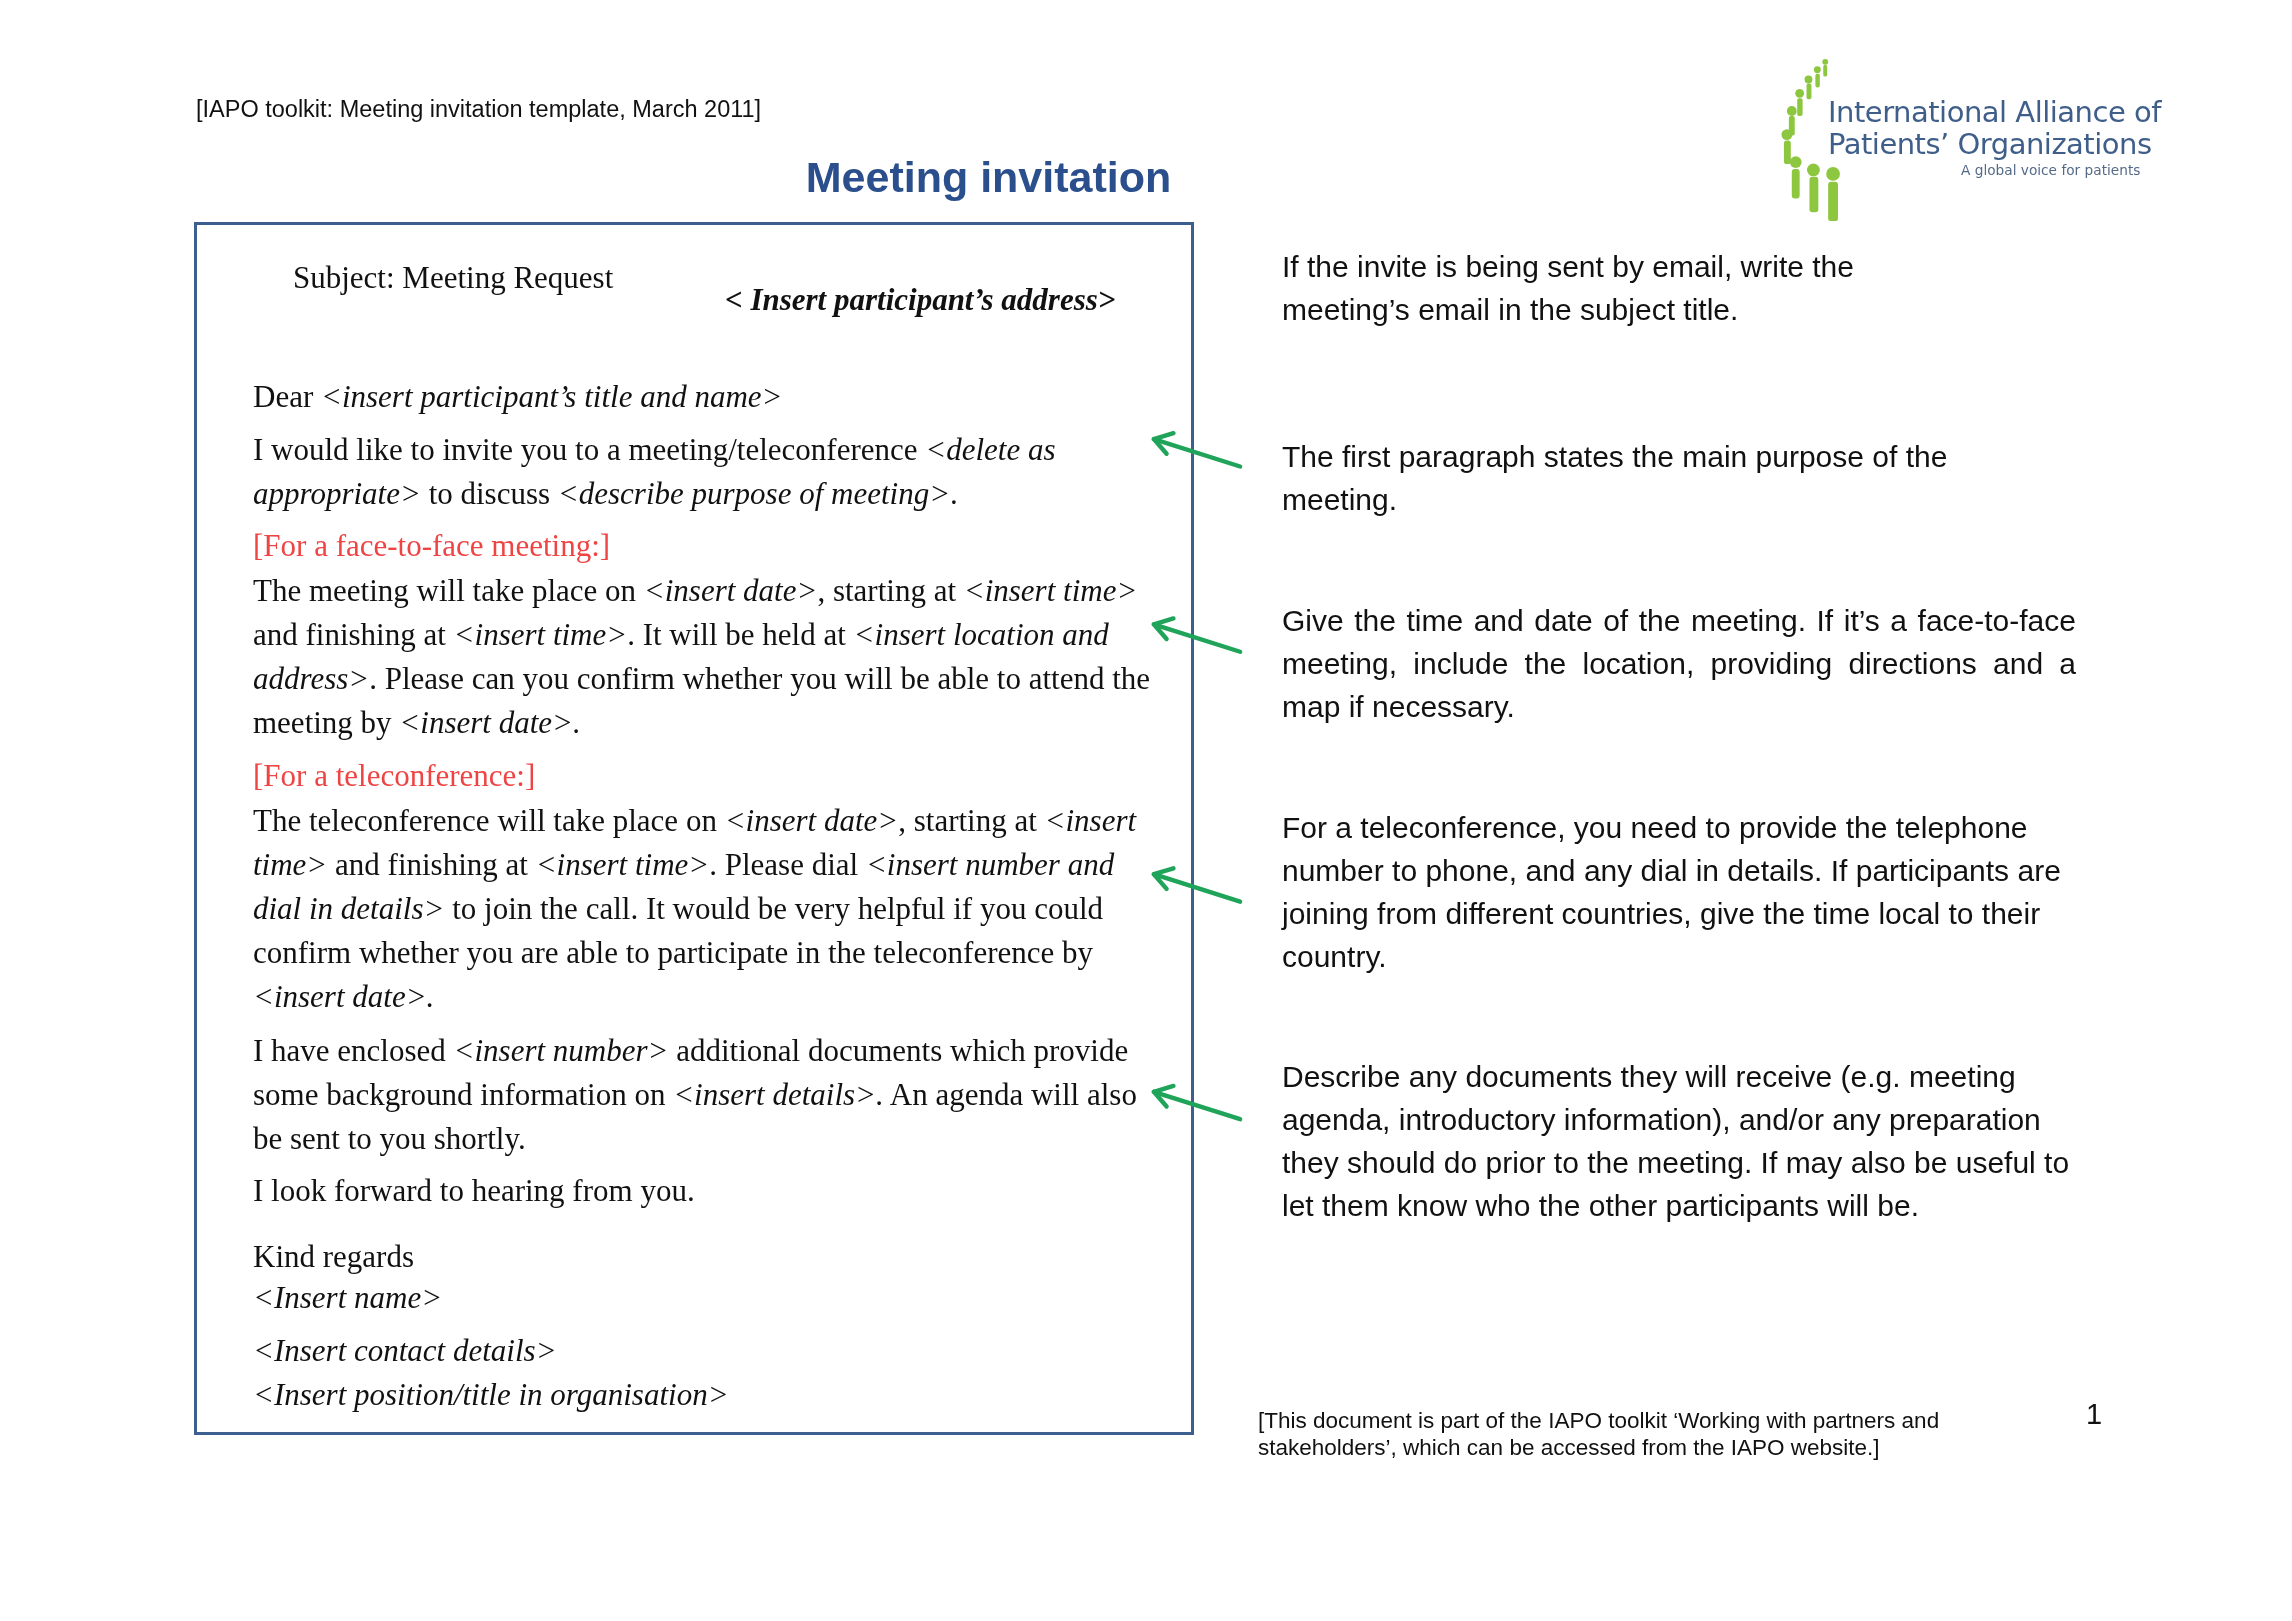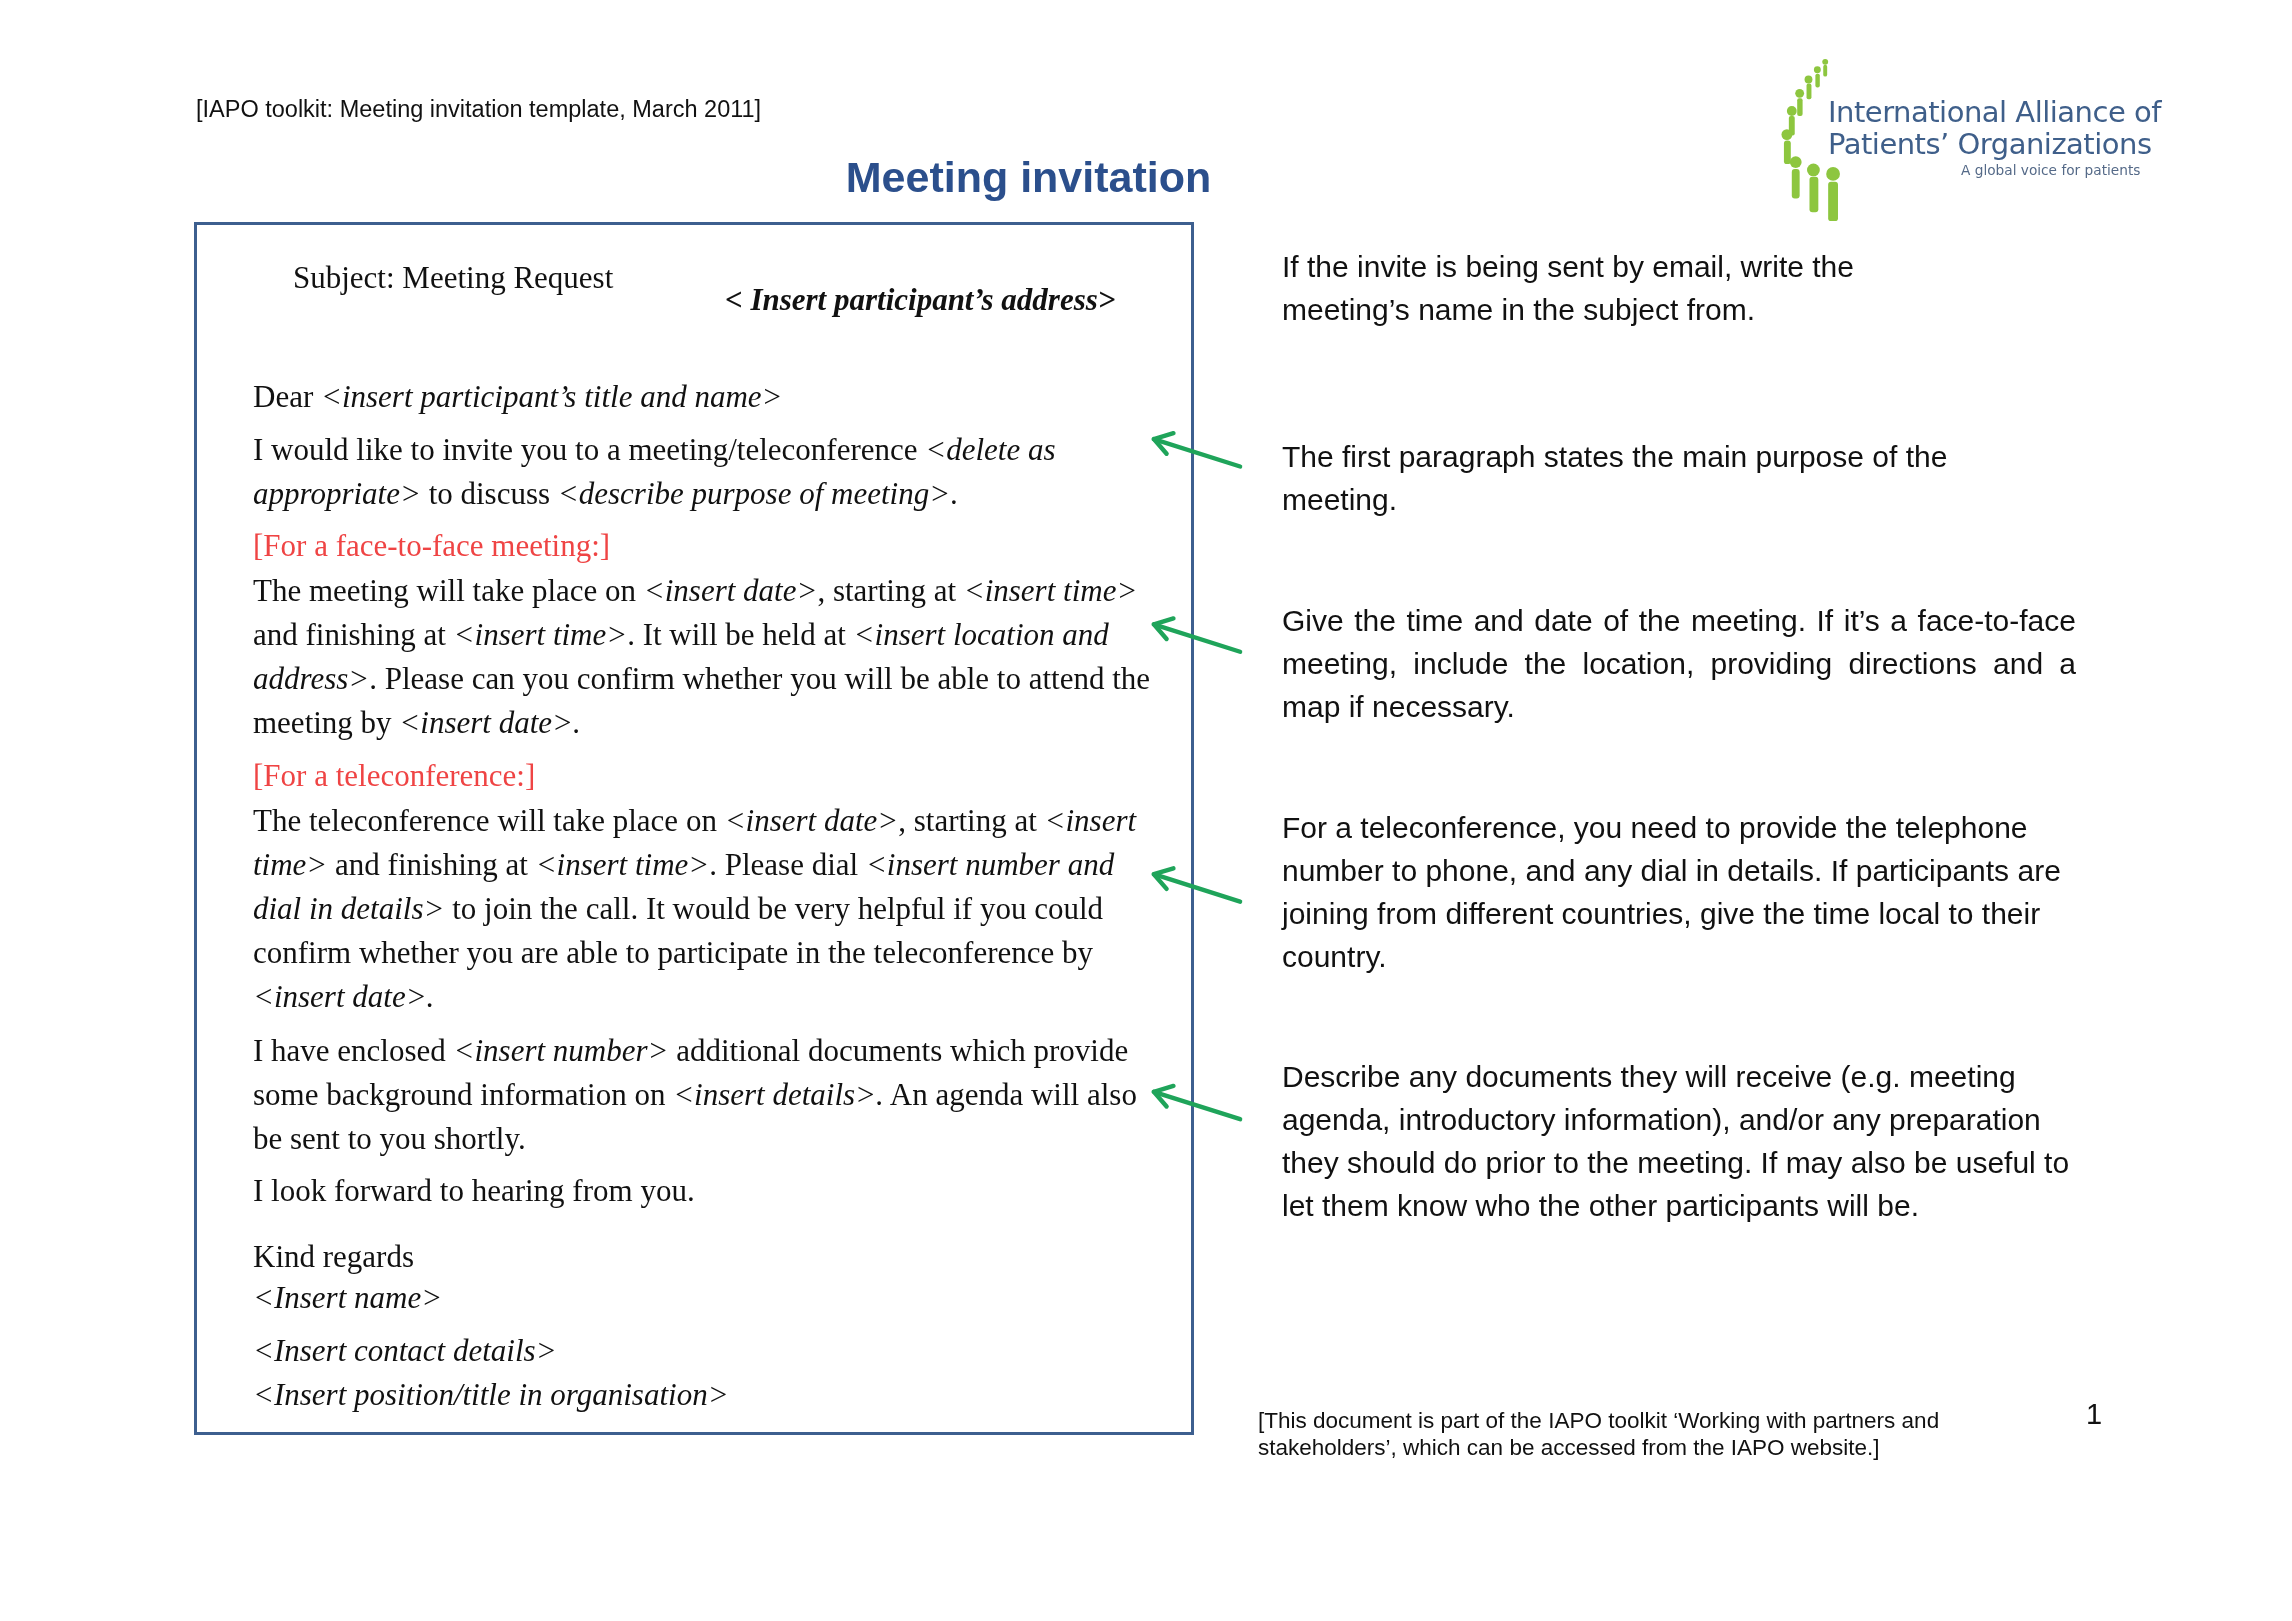--- a/index.html
+++ b/index.html
@@ -1,21 +1,21 @@
 <!DOCTYPE html>
 <html><head>
   <meta charset="utf-8">
   <style>
     html, body { margin: 0; padding: 0; background: #ffffff; }
     body { width: 2293px; height: 1621px; position: relative; overflow: hidden; color: #111; }
     .sans { font-family: "Liberation Sans", "DejaVu Sans", sans-serif; }
     .serif { font-family: "Liberation Serif", "DejaVu Serif", serif; }
 
     #header-note { position: absolute; left: 196px; top: 96px; font-size: 23.5px; }
-    #title { position: absolute; left: 0; width: 1977px; top: 153px; text-align: center; font-size: 43px; font-weight: bold; color: #2B4F8C; margin: 0; padding-left: 40px; }
+    #title { position: absolute; left: 0; width: 1977px; top: 153px; text-align: center; font-size: 43px; font-weight: bold; color: #2B4F8C; margin: 0; }
     #title span { position: relative; left: 0; }
 
     #logo { position: absolute; left: 1774px; top: 54px; width: 343px; height: 172px; }
     #logo .org { position: absolute; left: 54px; font-family: "DejaVu Sans", sans-serif; color: #3f5f8a; font-size: 29px; letter-spacing: -0.5px; white-space: nowrap; }
     #logo .org1 { top: 41px; }
     #logo .org2 { top: 73px; }
     #logo .tag { position: absolute; left: 147px; top: 108px; font-family: "DejaVu Sans", sans-serif; color: #556a88; font-size: 13.7px; white-space: nowrap; margin-left: 40px; }
     #logo svg { position: absolute; left: 0; top: 0; }
 
     #letter-box { position: absolute; left: 194px; top: 222px; width: 1000px; height: 1213px; border: 3.9px solid #3D5F8F; box-sizing: border-box; }
@@ -84,21 +84,21 @@
 <div class="letter serif" style="top:799px;"><span>The teleconference will take place on </span><i>&lt;insert date&gt;</i><span>, starting at </span><i>&lt;insert time&gt;</i><span> and finishing at </span><i>&lt;insert time&gt;</i><span>. Please dial </span><i>&lt;insert number and dial in details&gt;</i><span> to join the call. It would be very helpful if you could confirm whether you are able to participate in the teleconference by </span><i>&lt;insert date&gt;.</i></div>
 
 <div class="letter serif" style="top:1029px;"><span>I have enclosed </span><i>&lt;insert number&gt;</i><span> additional documents which provide some background information on </span><i>&lt;insert details&gt;.</i><span> An agenda will also be sent to you shortly.</span></div>
 
 <div class="letter serif" style="top:1169px;">I look forward to hearing from you.</div>
 <div class="letter serif" style="top:1235px;">Kind regards</div>
 <div class="letter serif" style="top:1276px;"><i>&lt;Insert name&gt;</i></div>
 <div class="letter serif" style="top:1329px;"><i>&lt;Insert contact details&gt;</i></div>
 <div class="letter serif" style="top:1373px;"><i>&lt;Insert position/title in organisation&gt;</i></div>
 
-<div class="note sans" style="top:245px; width:686px;">If the invite is being sent by email, write the meeting’s name in the subject from.</div>
+<div class="note sans" style="top:245px; width:686px;">If the invite is being sent by email, write the meeting’s email in the subject title.</div>
 <div class="note sans" style="top:435px; width:716px;">The first paragraph states the main purpose of the meeting.</div>
 <div class="note sans justify" style="top:599px; width:794px;">Give the time and date of the meeting. If it’s a face-to-face meeting, include the location, providing directions and a map if necessary.</div>
 <div class="note sans" style="top:806px; width:823px;">For a teleconference, you need to provide the telephone number to phone, and any dial in details. If participants are joining from different countries, give the time local to their country.</div>
 <div class="note sans" style="top:1055px; width:823px;">Describe any documents they will receive (e.g. meeting agenda, introductory information), and/or any preparation they should do prior to the meeting. If may also be useful to let them know who the other participants will be.</div>
 
 <div id="footer-note" class="sans" style="width:725px;">[This document is part of the IAPO toolkit ‘Working with partners and stakeholders’, which can be accessed from the IAPO website.]</div>
 <div id="page-number" class="sans">1</div>
 
 <svg id="arrows" viewBox="0 0 2339 1654" width="2293" height="1621">
   <g stroke="#1FA45A" stroke-width="4.5" fill="none" stroke-linecap="round" stroke-linejoin="round">

